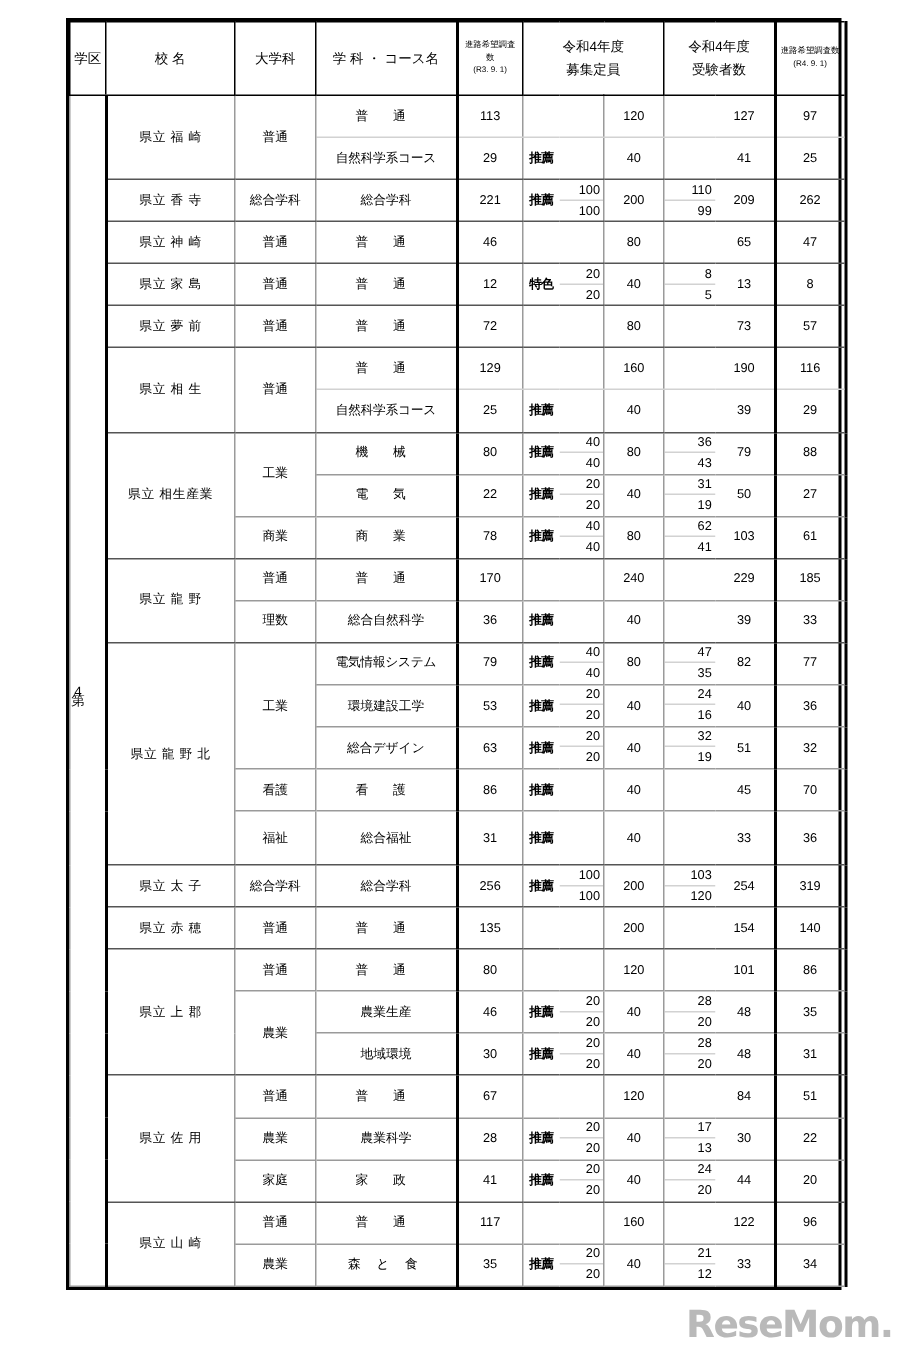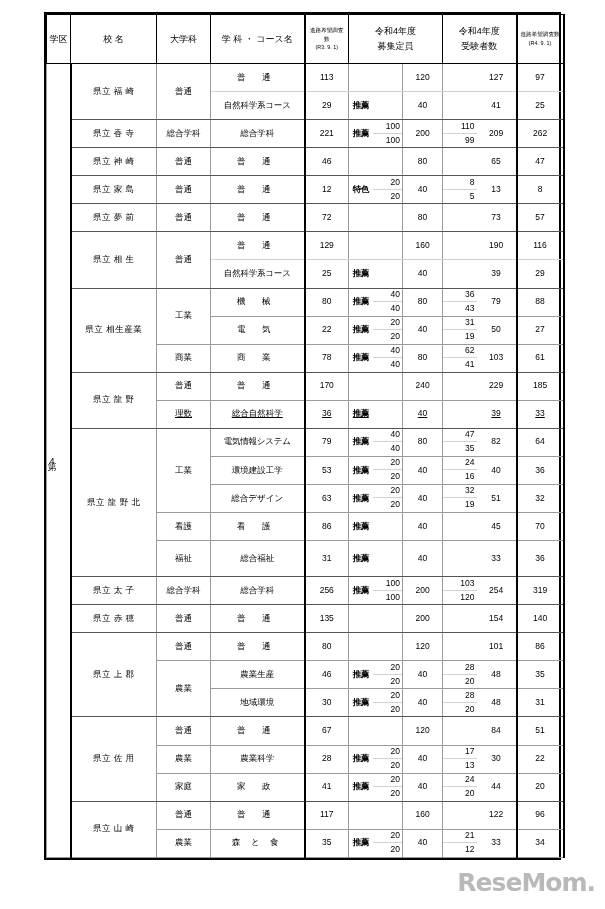--- a/index.html
+++ b/index.html
@@ -299,21 +299,21 @@
           <td rowspan="1" class="dash-b">普通</td>
           <td class="dash-b sp">普 通</td>
           <td class="num thick-l dash-b">170</td>
           <td class="reclab nor dash-b"></td>
           <td class="numc nol dash-b"></td>
           <td class="num dash-b">240</td>
           <td class="numc nor dash-b"></td>
           <td class="num nol thick-r dash-b">229</td>
           <td class="num thick-r dash-b">185</td>
         </tr>
-        <tr style="height: 28px; text-decoration: underline;">
+        <tr style="height: 28px;">
           <td rowspan="1" class="med-b">理数</td>
           <td class="med-b mid-course">総合自然科学</td>
           <td class="num thick-l med-b">36</td>
           <td class="reclab nor med-b">推薦</td>
           <td class="numc nol med-b"></td>
           <td class="num med-b">40</td>
           <td class="numc nor med-b"></td>
           <td class="num nol thick-r med-b">39</td>
           <td class="num thick-r med-b">33</td>
         </tr>
@@ -326,21 +326,21 @@
           <td class="numc nol dash-b" style="padding: 0px;">
             <div style="height: 50%; display: flex; align-items: center; justify-content: flex-end; border-bottom: 1px solid rgb(210, 210, 210); padding-right: 2px; box-sizing: border-box;">40</div>
             <div style="height: 50%; display: flex; align-items: center; justify-content: flex-end; padding-right: 2px; box-sizing: border-box;">40</div>
           </td>
           <td class="num dash-b">80</td>
           <td class="numc nor dash-b" style="padding: 0px;">
             <div style="height: 50%; display: flex; align-items: center; justify-content: flex-end; border-bottom: 1px solid rgb(210, 210, 210); padding-right: 2px; box-sizing: border-box;">47</div>
             <div style="height: 50%; display: flex; align-items: center; justify-content: flex-end; padding-right: 2px; box-sizing: border-box;">35</div>
           </td>
           <td class="num nol thick-r dash-b">82</td>
-          <td class="num thick-r dash-b">64</td>
+          <td class="num thick-r dash-b">77</td>
         </tr>
         <tr style="height: 28px;">
           <td class="dash-b mid-course">環境建設工学</td>
           <td class="num thick-l dash-b">53</td>
           <td class="reclab nor dash-b">推薦</td>
           <td class="numc nol dash-b" style="padding: 0px;">
             <div style="height: 50%; display: flex; align-items: center; justify-content: flex-end; border-bottom: 1px solid rgb(210, 210, 210); padding-right: 2px; box-sizing: border-box;">20</div>
             <div style="height: 50%; display: flex; align-items: center; justify-content: flex-end; padding-right: 2px; box-sizing: border-box;">20</div>
           </td>
           <td class="num dash-b">40</td>

